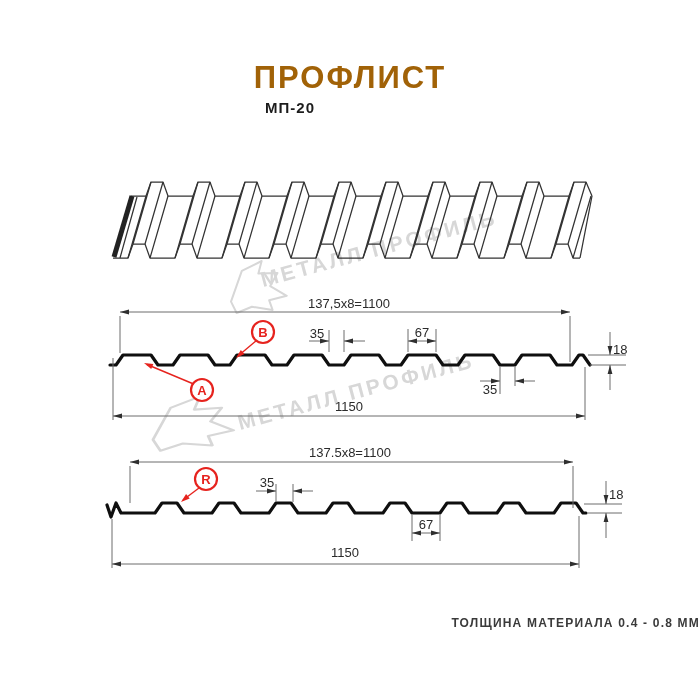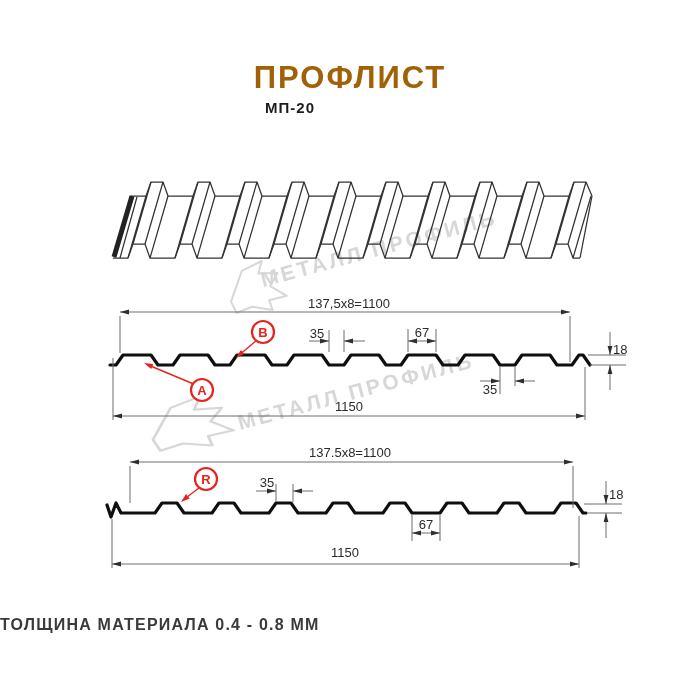--- a/index.html
+++ b/index.html
@@ -2,22 +2,22 @@
 <html><head>
 <meta charset="utf-8">
 <style>
   html,body{margin:0;padding:0;background:#ffffff;}
   .page{position:relative;width:700px;height:700px;background:#fff;overflow:hidden;
         font-family:"Liberation Sans",sans-serif;}
   .title{position:absolute;left:0;top:60px;width:700px;text-align:center;
          font-size:31px;font-weight:800;letter-spacing:2px;color:#a16207;}
   .subtitle{position:absolute;left:0;top:99px;width:580px;text-align:center;
          font-size:15px;font-weight:700;letter-spacing:1px;color:#1c1c1c;}
-  .footer{position:absolute;left:0;top:616px;width:700px;text-align:left;
-         font-size:16px;font-weight:700;letter-spacing:1.2px;color:#3a3a3a;}
+  .footer{position:absolute;left:0;top:616px;width:700px;text-align:right;
+         font-size:12px;font-weight:700;letter-spacing:1.2px;color:#3a3a3a;}
   svg{position:absolute;left:0;top:0;}
   .dimline{stroke:#6d6d6d;stroke-width:1;fill:none;}
   .dimtext{font-family:"Liberation Sans",sans-serif;font-size:13px;fill:#2b2b2b;}
   .arrow{fill:#2f2f2f;stroke:none;}
   .profile{stroke:#0f0f0f;stroke-width:3.2;fill:none;stroke-linejoin:round;stroke-linecap:round;}
   .persp{stroke:#333;stroke-width:1.25;fill:none;stroke-linejoin:round;}
   .wm{fill:#d7d7d7;font-family:"Liberation Sans",sans-serif;font-size:21px;
       font-weight:700;letter-spacing:3px;}
   .wmlogo{stroke:#d7d7d7;stroke-width:2;fill:none;stroke-linejoin:round;}
   .redline{stroke:#e6231e;stroke-width:1.4;fill:none;}

